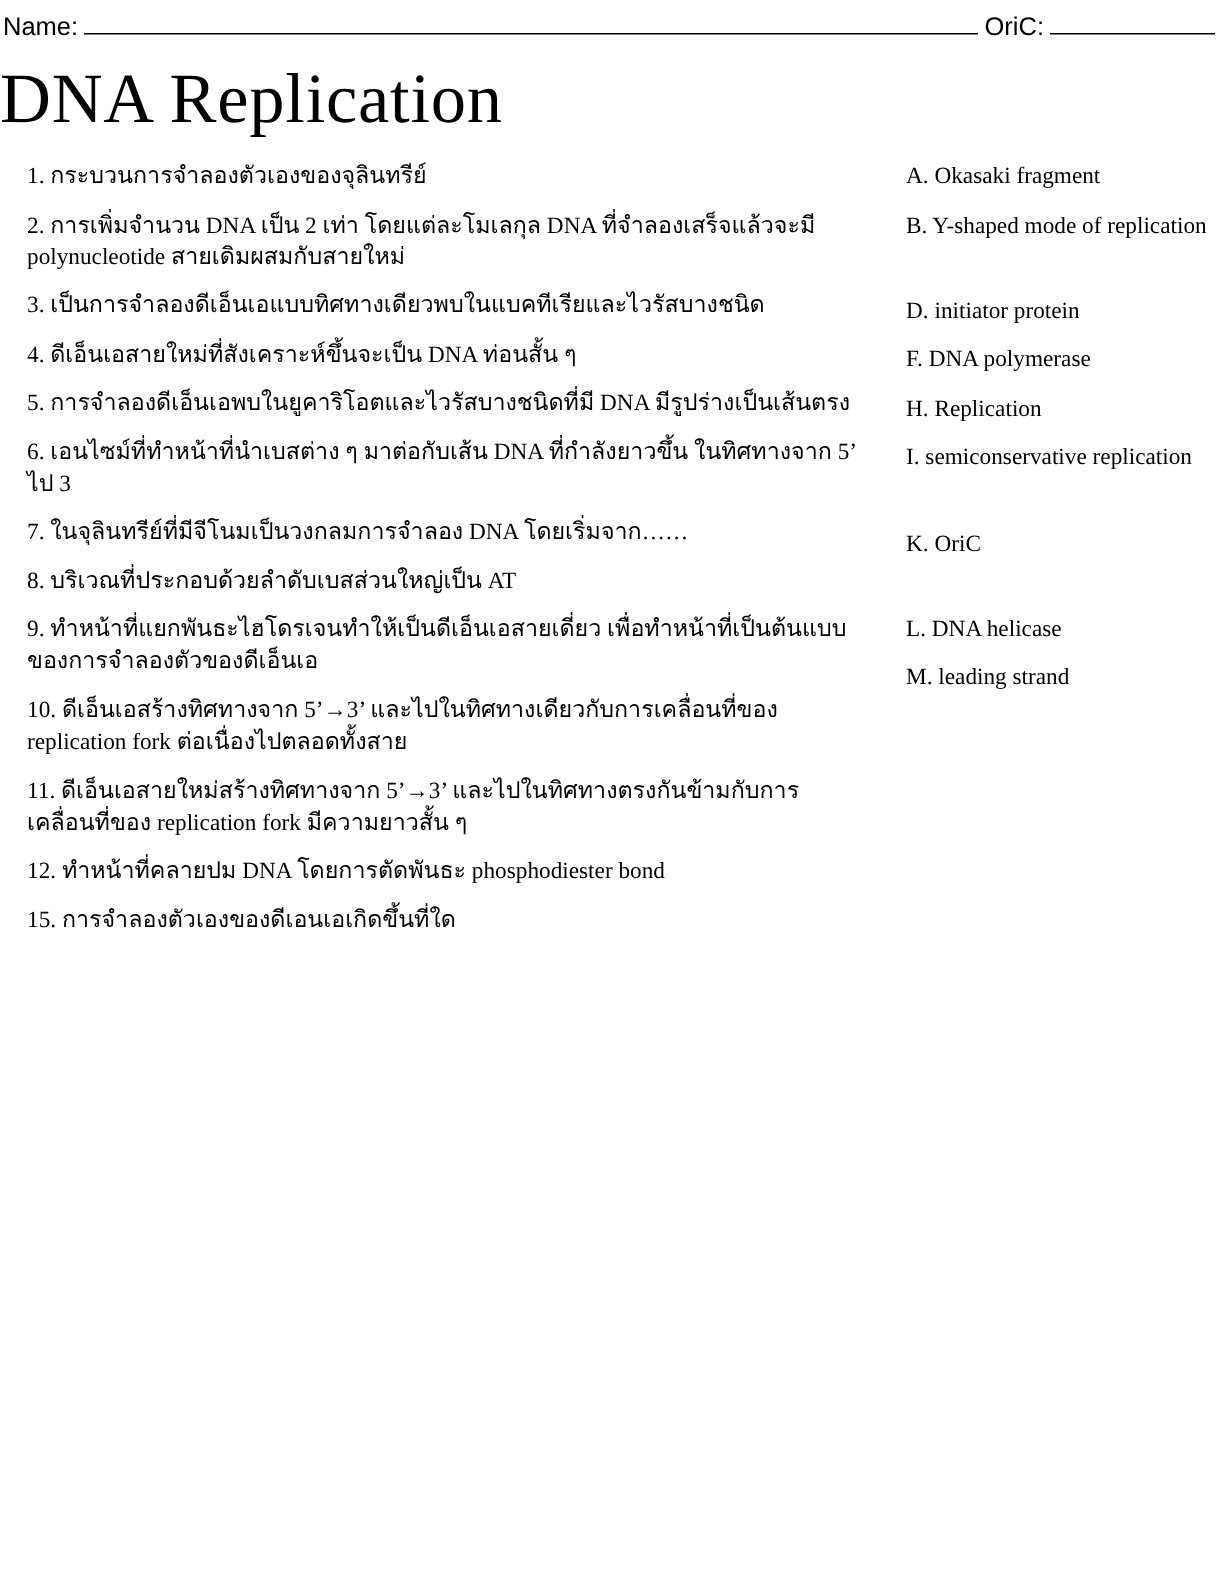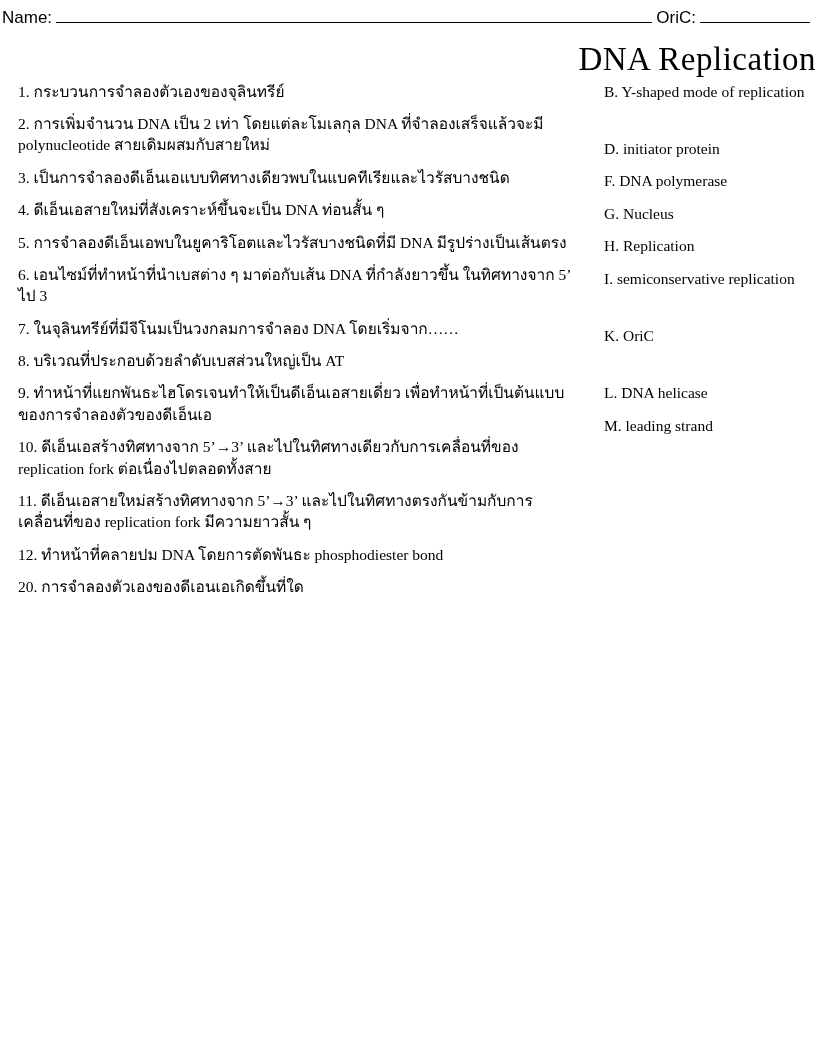--- a/index.html
+++ b/index.html
@@ -40,26 +40,26 @@
     border-bottom: 1px solid #000;
     margin: 0 4px 4px 4px;
     height: 0;
   }
   .nd-rule.short {
     flex: 0 0 110px;
   }
 
   
   .doc-title {
-    text-align: right;
+    text-align: left;
     font-family: "Liberation Serif", serif;
-    font-size: 33px;
+    font-size: 47px;
     font-weight: normal;
     letter-spacing: 0.5px;
-    margin: 14px 0 4px 0;
+    margin: 14px 0 16px 0;
     line-height: 1.05;
   }
 
   
   .match-area {
     display: flex;
     align-items: flex-start;
     padding: 0 2px;
   }
   .col-questions {
@@ -109,28 +109,28 @@
       <div class="q-item">3. เป็นการจำลองดีเอ็นเอแบบทิศทางเดียวพบในแบคทีเรียและไวรัสบางชนิด</div>
       <div class="q-item">4. ดีเอ็นเอสายใหม่ที่สังเคราะห์ขึ้นจะเป็น DNA ท่อนสั้น ๆ</div>
       <div class="q-item">5. การจำลองดีเอ็นเอพบในยูคาริโอตและไวรัสบางชนิดที่มี DNA มีรูปร่างเป็นเส้นตรง</div>
       <div class="q-item">6. เอนไซม์ที่ทำหน้าที่นำเบสต่าง ๆ มาต่อกับเส้น DNA ที่กำลังยาวขึ้น ในทิศทางจาก 5’ ไป 3</div>
       <div class="q-item">7. ในจุลินทรีย์ที่มีจีโนมเป็นวงกลมการจำลอง DNA โดยเริ่มจาก……</div>
       <div class="q-item">8. บริเวณที่ประกอบด้วยลำดับเบสส่วนใหญ่เป็น AT</div>
       <div class="q-item">9. ทำหน้าที่แยกพันธะไฮโดรเจนทำให้เป็นดีเอ็นเอสายเดี่ยว เพื่อทำหน้าที่เป็นต้นแบบของการจำลองตัวของดีเอ็นเอ</div>
       <div class="q-item">10. ดีเอ็นเอสร้างทิศทางจาก 5’→3’ และไปในทิศทางเดียวกับการเคลื่อนที่ของ replication fork ต่อเนื่องไปตลอดทั้งสาย</div>
       <div class="q-item">11. ดีเอ็นเอสายใหม่สร้างทิศทางจาก 5’→3’ และไปในทิศทางตรงกันข้ามกับการเคลื่อนที่ของ replication fork มีความยาวสั้น ๆ</div>
       <div class="q-item">12. ทำหน้าที่คลายปม DNA โดยการตัดพันธะ phosphodiester bond</div>
-      <div class="q-item">20. การจำลองตัวเองของดีเอนเอเกิดขึ้นที่ใด</div>
+      <div class="q-item">15. การจำลองตัวเองของดีเอนเอเกิดขึ้นที่ใด</div>
     </div>
 
     <div class="col-answers">
+      <div class="a-item">A. Okasaki fragment</div>
       <div class="a-item gap1">B. Y-shaped mode of replication</div>
       <div class="a-item">D. initiator protein</div>
       <div class="a-item">F. DNA polymerase</div>
-      <div class="a-item">G. Nucleus</div>
       <div class="a-item">H. Replication</div>
       <div class="a-item gap2">I. semiconservative replication</div>
       <div class="a-item gap2">K. OriC</div>
       <div class="a-item">L. DNA helicase</div>
       <div class="a-item">M. leading strand</div>
     </div>
 
   </div>
 </div>
 

